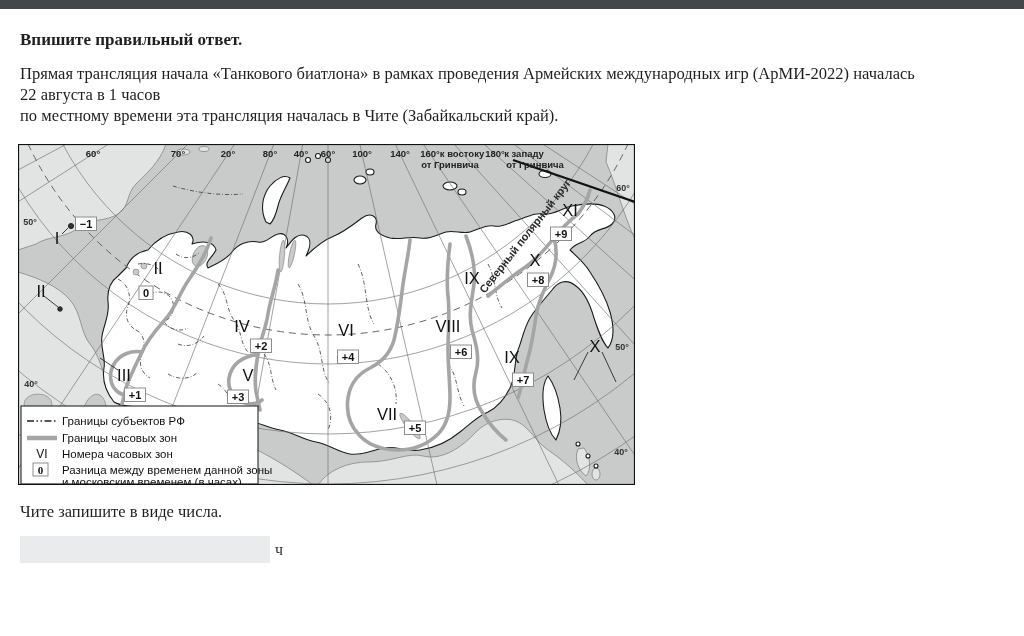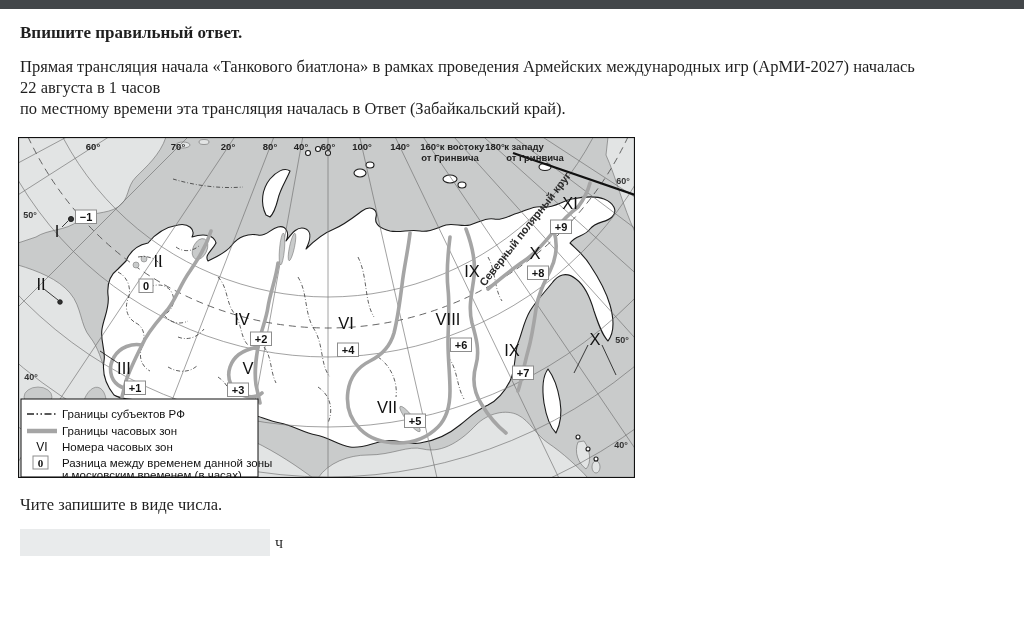--- a/index.html
+++ b/index.html
@@ -1,19 +1,19 @@
 <!DOCTYPE html>
 <html><head>
 <meta charset="utf-8">
 <style>
   html,body{margin:0;padding:0;background:#fff;width:1024px;height:636px;overflow:hidden;}
   body{font-family:"Liberation Serif",serif;color:#1f1f1f;}
   .top-bar{width:100%;height:9px;background:#43474a;}
   .content{padding:0 20px;}
-  .q-heading{margin-top:14px;font-size:17px;font-weight:bold;line-height:20px;}
+  .q-heading{margin-top:21px;font-size:17px;font-weight:bold;line-height:20px;}
   .q-body{margin-top:13px;font-size:16.5px;line-height:21px;}
   .q-body div{white-space:nowrap;}
   .map-wrap{margin-top:18px;margin-left:-2px;width:617px;height:341px;}
   #mapsvg{display:block;}
   #mapsvg text{dominant-baseline:central;}
   .m-top{font:bold 9.5px "Liberation Sans",sans-serif;fill:#222;}
   .m-lat{font:bold 9px "Liberation Sans",sans-serif;fill:#333;}
   .m-zone{font:16.5px "Liberation Sans",sans-serif;fill:#111;}
   .m-val{font:bold 11px "Liberation Sans",sans-serif;fill:#111;}
   .m-arc{font:bold 11px "Liberation Sans",sans-serif;fill:#2b2b2b;}
@@ -27,23 +27,23 @@
   .unit{margin-left:5px;font-size:16px;color:#333;}
 </style>
 </head>
 <body>
 
 <div class="top-bar"></div>
 
 <div class="content">
   <div class="q-heading">Впишите правильный ответ.</div>
   <div class="q-body">
-    <div>Прямая трансляция начала «Танкового биатлона» в рамках проведения Армейских международных игр (АрМИ-2027) началась</div>
+    <div>Прямая трансляция начала «Танкового биатлона» в рамках проведения Армейских международных игр (АрМИ-2022) началась</div>
     <div>22 августа в 1 часов</div>
-    <div>по местному времени эта трансляция началась в Ответ (Забайкальский край).</div>
+    <div>по местному времени эта трансляция началась в Чите (Забайкальский край).</div>
   </div>
 
   <div class="map-wrap">
     <svg id="mapsvg" width="617" height="341" viewBox="0 0 617 341" xmlns="http://www.w3.org/2000/svg">
 
       <rect x="0" y="0" width="617" height="341" fill="#c9cbcb"></rect>
 
       <g fill="#e2e4e4" stroke="#6a6a6a" stroke-width="0.6">
         <path d="M0 0 L148 0 C142 18 128 30 118 40 C108 50 112 62 100 70 C88 78 72 74 60 84 C48 94 30 92 18 100 L0 106 Z"></path>
         <path d="M0 128 C20 134 40 142 52 156 C64 170 62 188 72 200 C80 210 84 224 88 238 C92 252 100 262 110 268 L150 276 C180 284 210 292 235 304 C260 316 280 330 295 341 L0 341 Z"></path>

